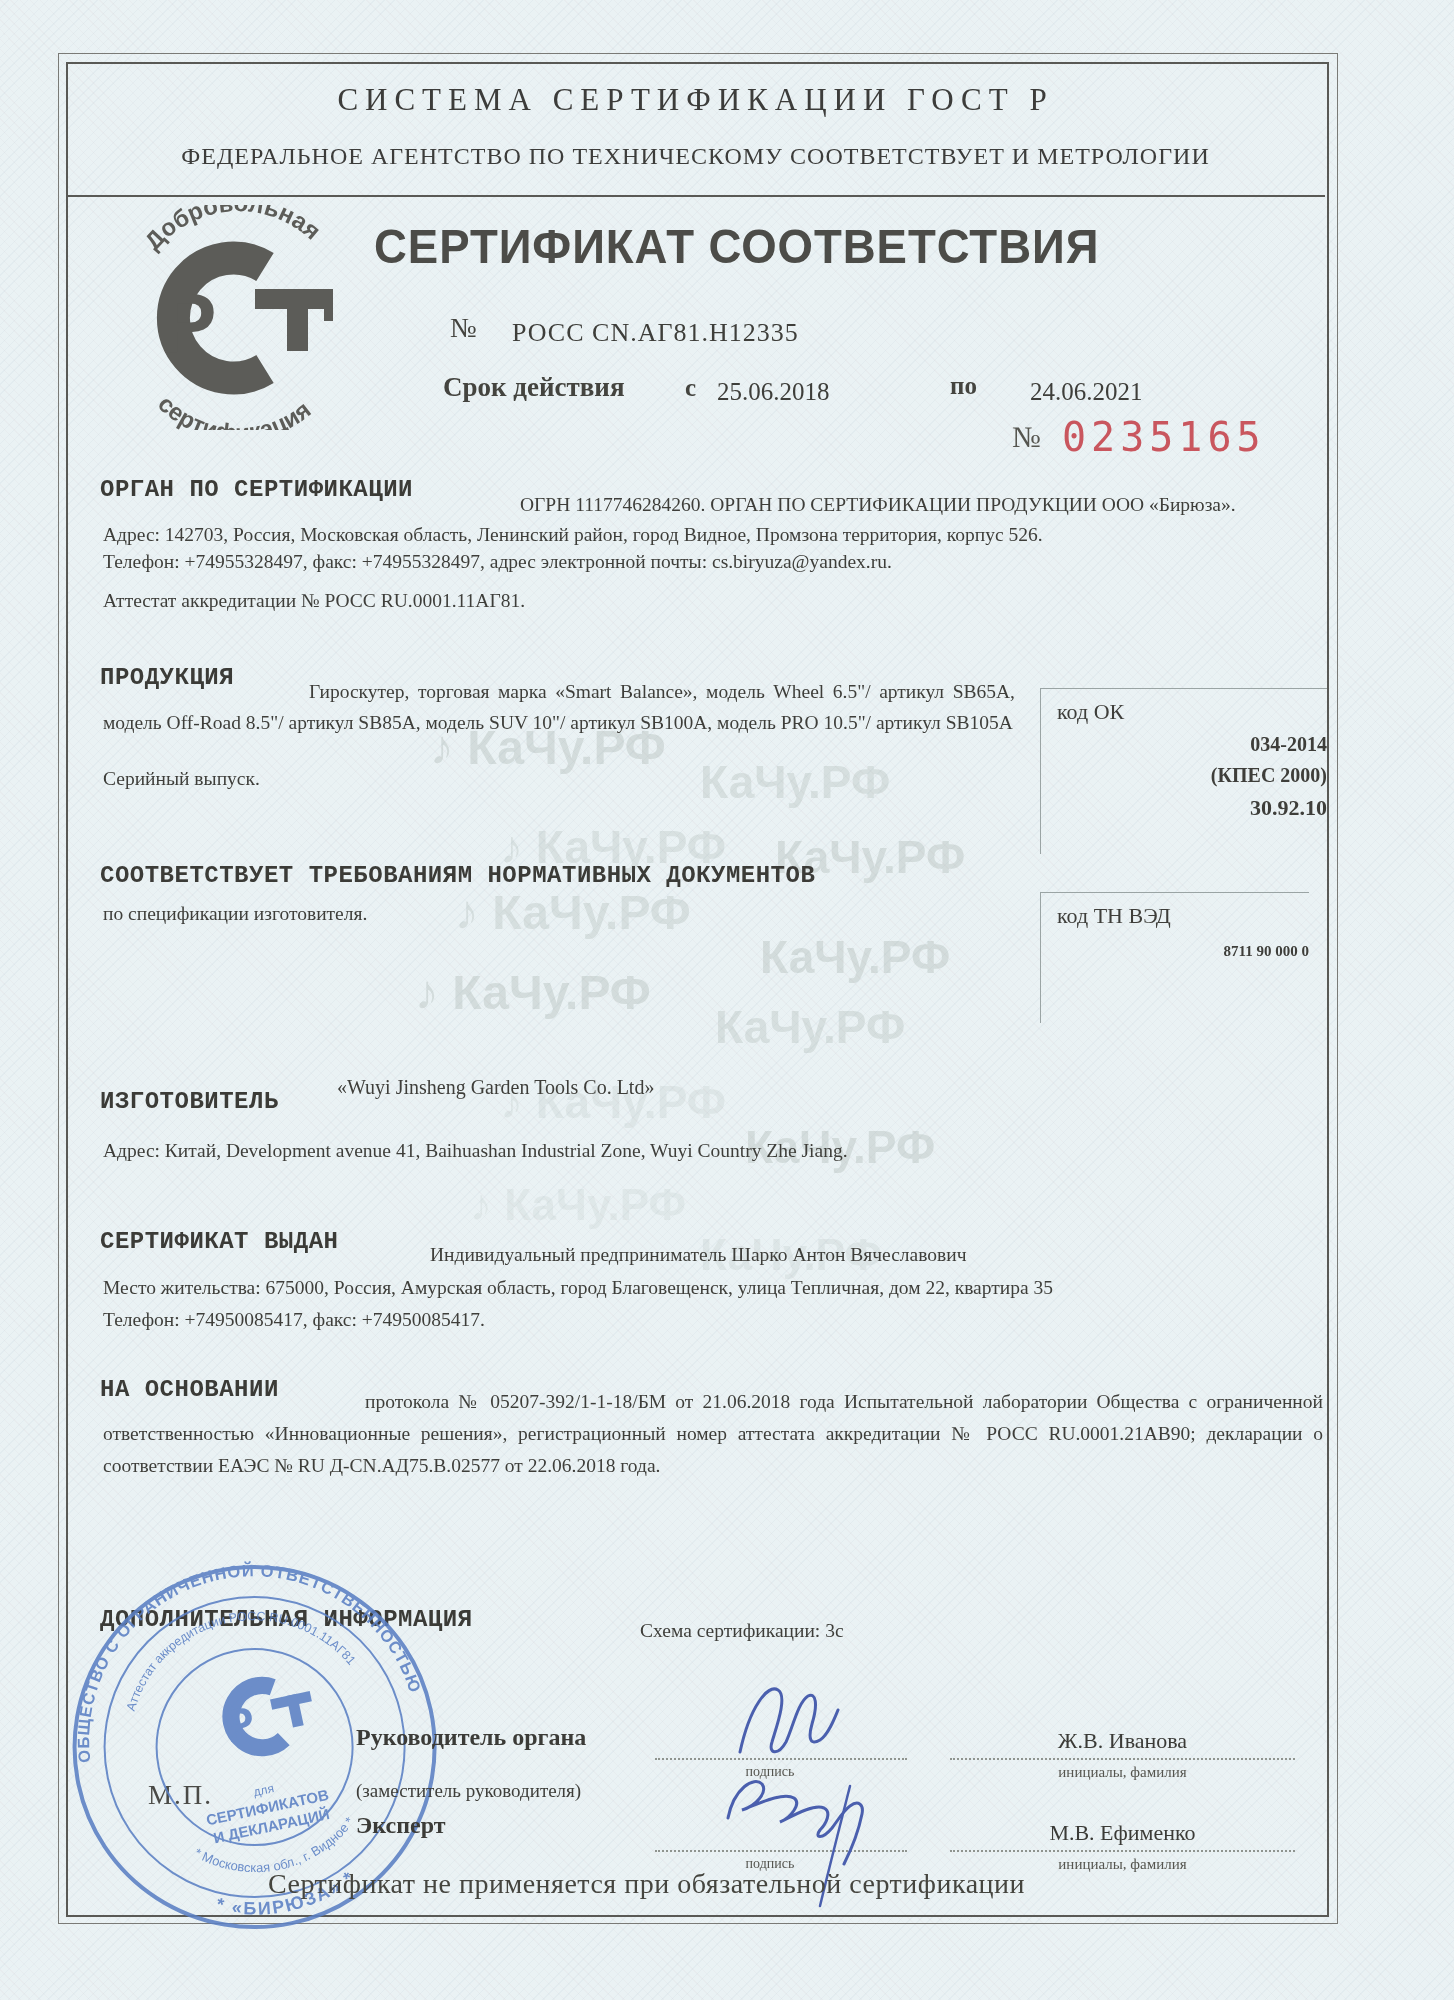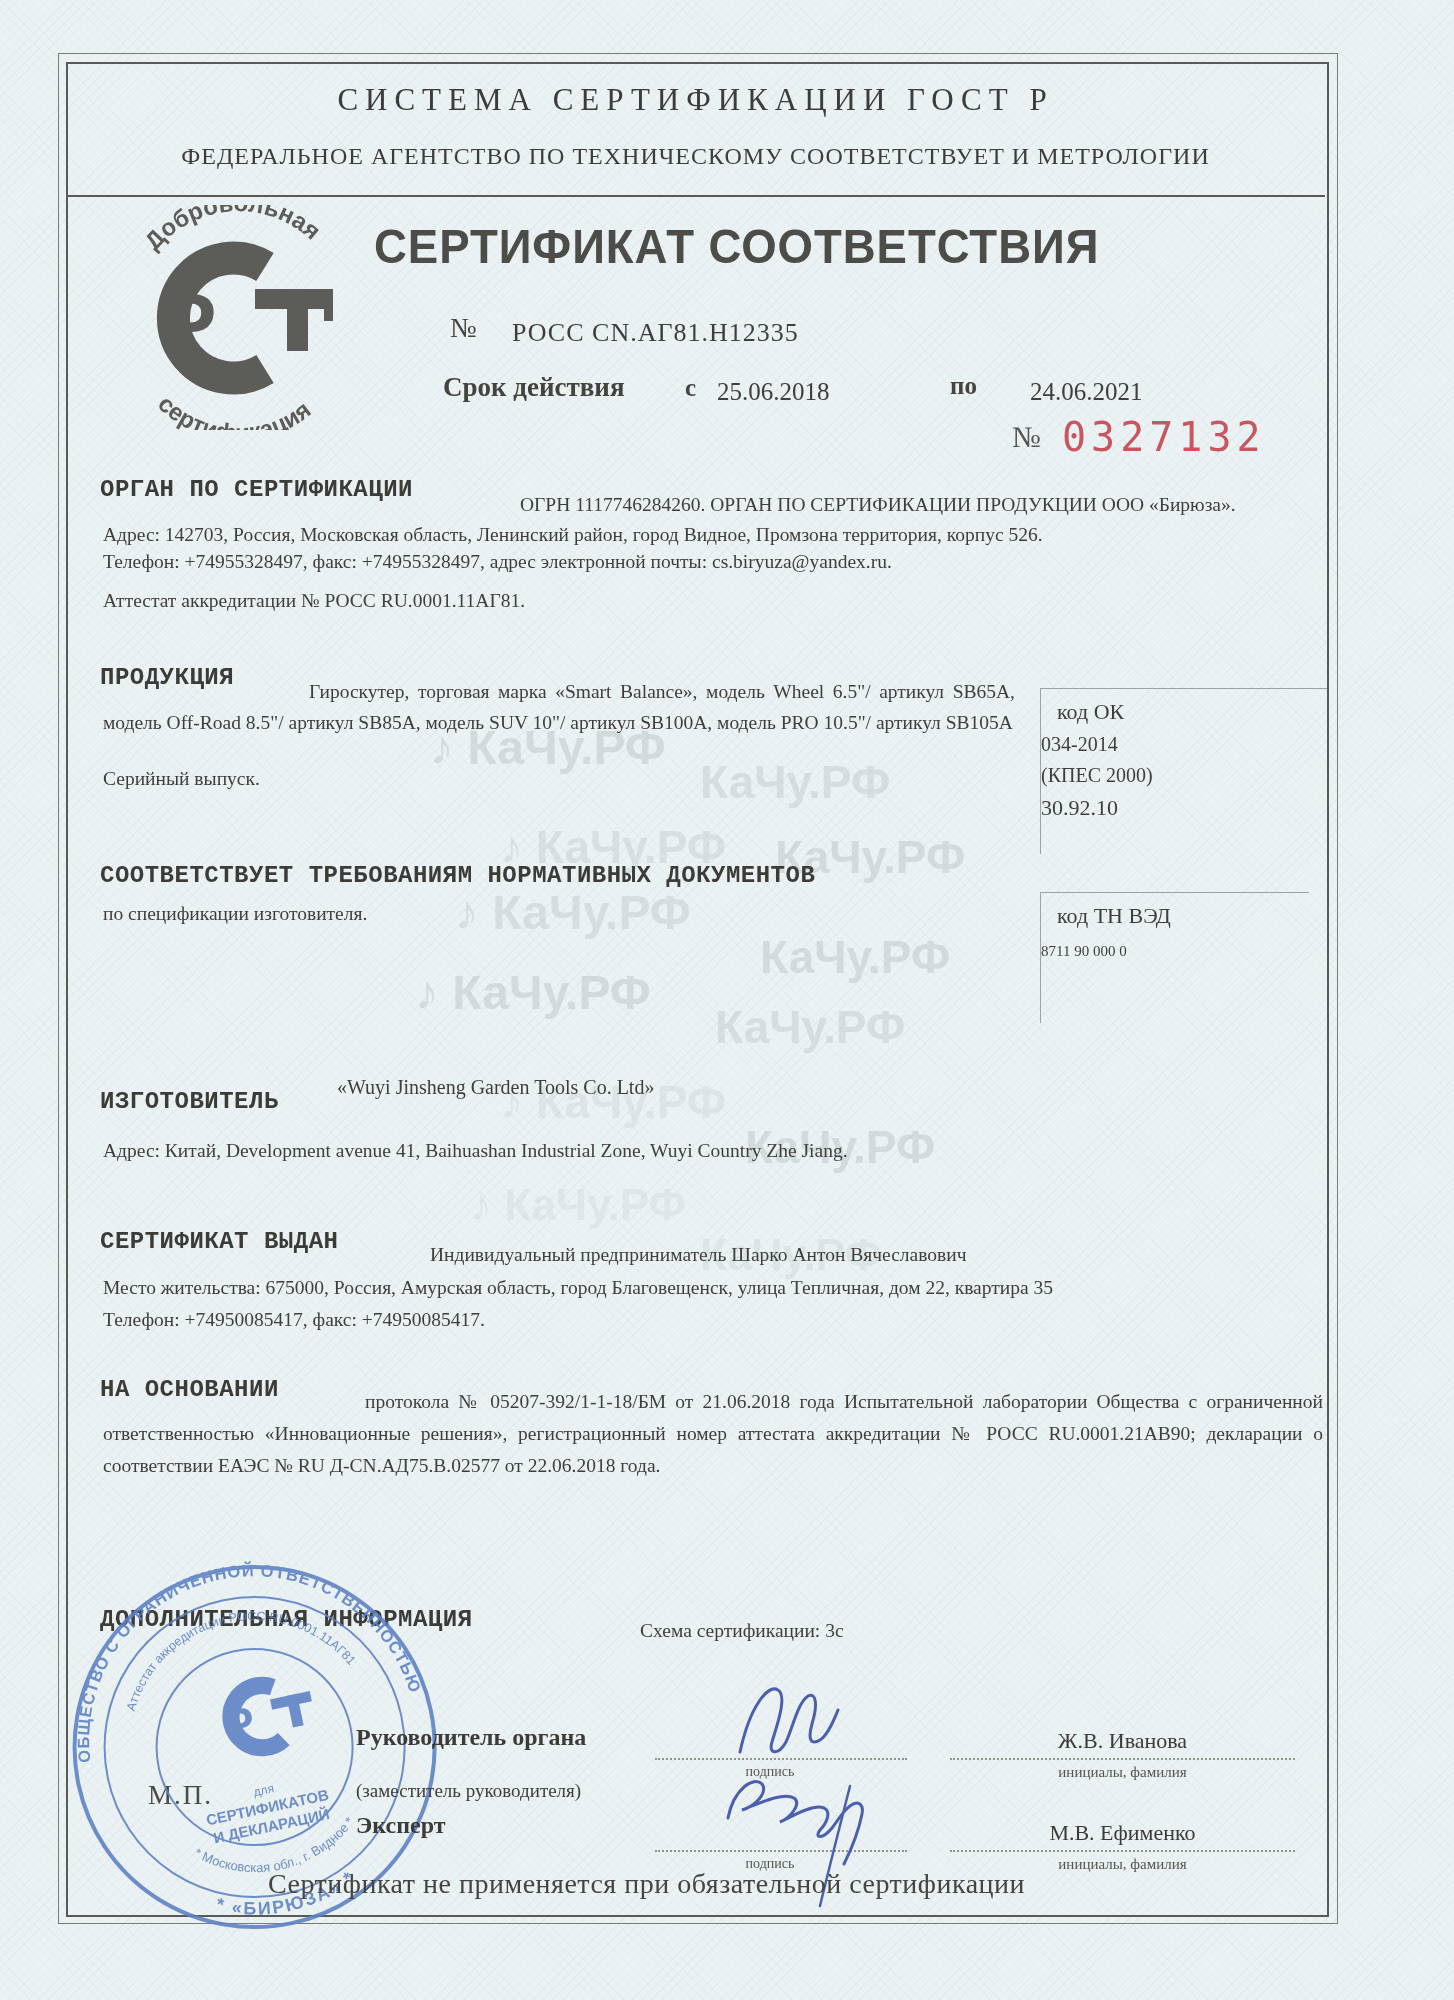--- a/index.html
+++ b/index.html
@@ -33,21 +33,21 @@
   .blank-no-sign{left:1012px; top:420px; font-size:30px; color:#55554f;}
   .blank-no{left:1062px; top:414px; font-family:"DejaVu Sans Mono",monospace; font-size:40px; color:#c9565e; letter-spacing:5px;}
 
   .h-section{font-size:24px; font-weight:bold; color:#3b3b37; letter-spacing:0.5px; white-space:nowrap;font-family:Liberation Mono, monospace;}
   .t-body{font-size:19.5px; color:#3e3e3a; white-space:nowrap;}
 
   .p-just{font-size:19.5px; color:#3e3e3a; text-align:justify; line-height:31px;}
 
   .side-box{border-top:1.5px solid #9aa4a4; border-left:1.5px solid #9aa4a4;}
   .side-box .lbl{font-size:22px; color:#3e3e3a; padding:10px 0 0 16px;}
-  .side-box .val{font-size:20px; color:#3e3e3a; text-align:left; margin-top:8px;}
+  .side-box .val{font-size:20px; color:#3e3e3a; text-align:right; margin-top:8px;font-weight:bold;}
 
   .sig-label{font-size:24px; font-weight:bold; color:#3b3b37; white-space:nowrap;}
   .sig-sub{font-size:19px; color:#3e3e3a; white-space:nowrap;}
   .dotline{border-bottom:2px dotted #8f948f; height:0;}
   .caption{font-size:14px; color:#55554f; text-align:center;}
   .sig-name{font-size:22px; color:#3b3b37; text-align:center; white-space:nowrap;}
   .mp{font-size:27px; color:#4a4a46; letter-spacing:2px;}
 
   .bottom-note{font-size:28px; color:#45453f; white-space:nowrap; letter-spacing:0.5px;}
   .fineprint{font-family:"Liberation Sans",sans-serif; font-size:13px; color:#8e8c85; white-space:nowrap;}
@@ -102,21 +102,21 @@
 
   <div class="abs doc-title">СЕРТИФИКАТ СООТВЕТСТВИЯ</div>
   <div class="abs no-label">№</div>
   <div class="abs no-value">РОСС CN.АГ81.Н12335</div>
   <div class="abs validity-label">Срок действия</div>
   <div class="abs from-label">с</div>
   <div class="abs valid-from">25.06.2018</div>
   <div class="abs to-label">по</div>
   <div class="abs valid-to">24.06.2021</div>
   <div class="abs blank-no-sign">№</div>
-  <div class="abs blank-no">0327132</div>
+  <div class="abs blank-no">0235165</div>
 
   <div class="abs h-section" style="left:100px; top:476px;">ОРГАН ПО СЕРТИФИКАЦИИ</div>
   <div class="abs t-body" style="left:520px; top:494px;">ОГРН 1117746284260. ОРГАН ПО СЕРТИФИКАЦИИ ПРОДУКЦИИ ООО «Бирюза».</div>
   <div class="abs t-body" style="left:103px; top:524px;">Адрес: 142703, Россия, Московская область, Ленинский район, город Видное, Промзона территория, корпус 526.</div>
   <div class="abs t-body" style="left:103px; top:551px;">Телефон: +74955328497, факс: +74955328497, адрес электронной почты: cs.biryuza@yandex.ru.</div>
   <div class="abs t-body" style="left:103px; top:590px;">Аттестат аккредитации № РОСС RU.0001.11АГ81.</div>
 
   <div class="abs h-section" style="left:100px; top:664px;">ПРОДУКЦИЯ</div>
   <div class="abs p-just" style="left:103px; top:676px; width:912px; text-indent:206px;">Гироскутер, торговая марка «Smart Balance», модель Wheel 6.5"/ артикул SB65A, модель Off-Road 8.5"/ артикул SB85A, модель SUV 10"/ артикул SB100A, модель PRO 10.5"/ артикул SB105A</div>
   <div class="abs t-body" style="left:103px; top:768px;">Серийный выпуск.</div>

